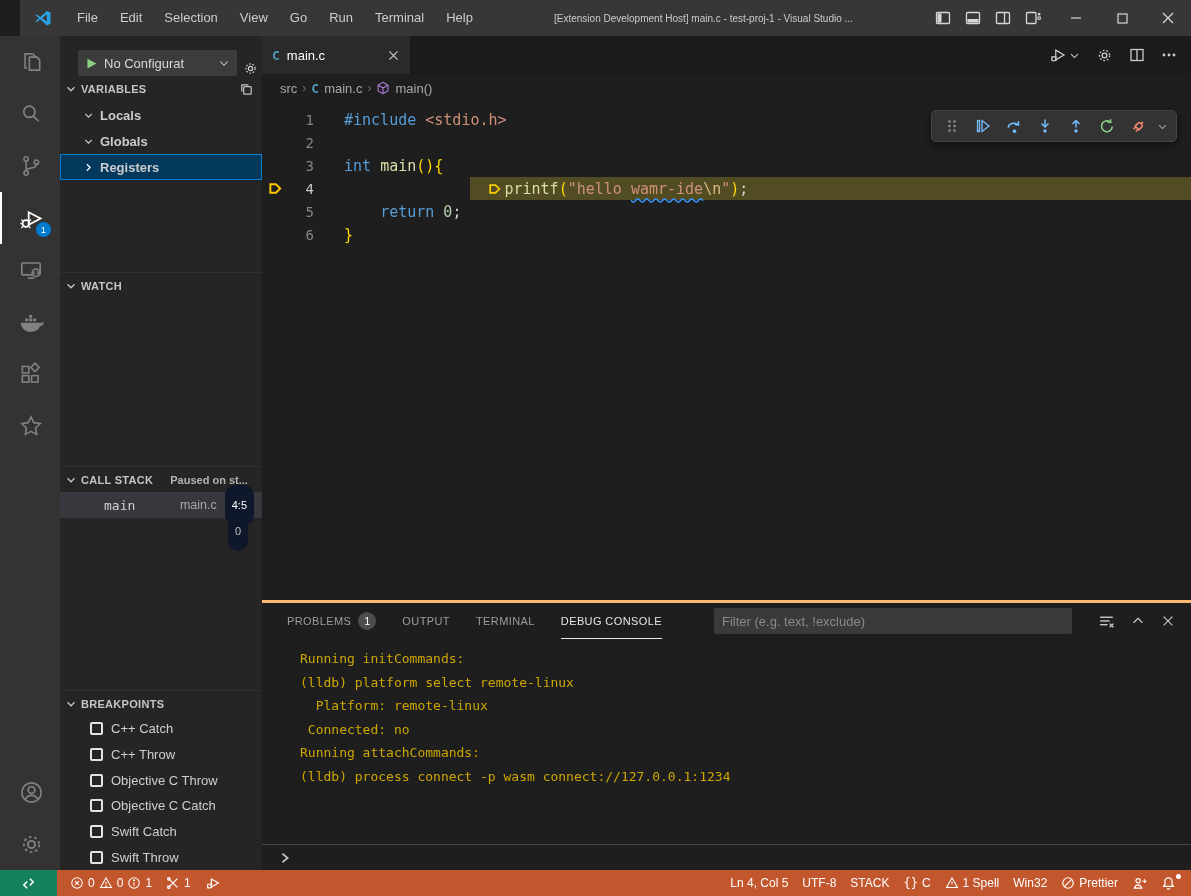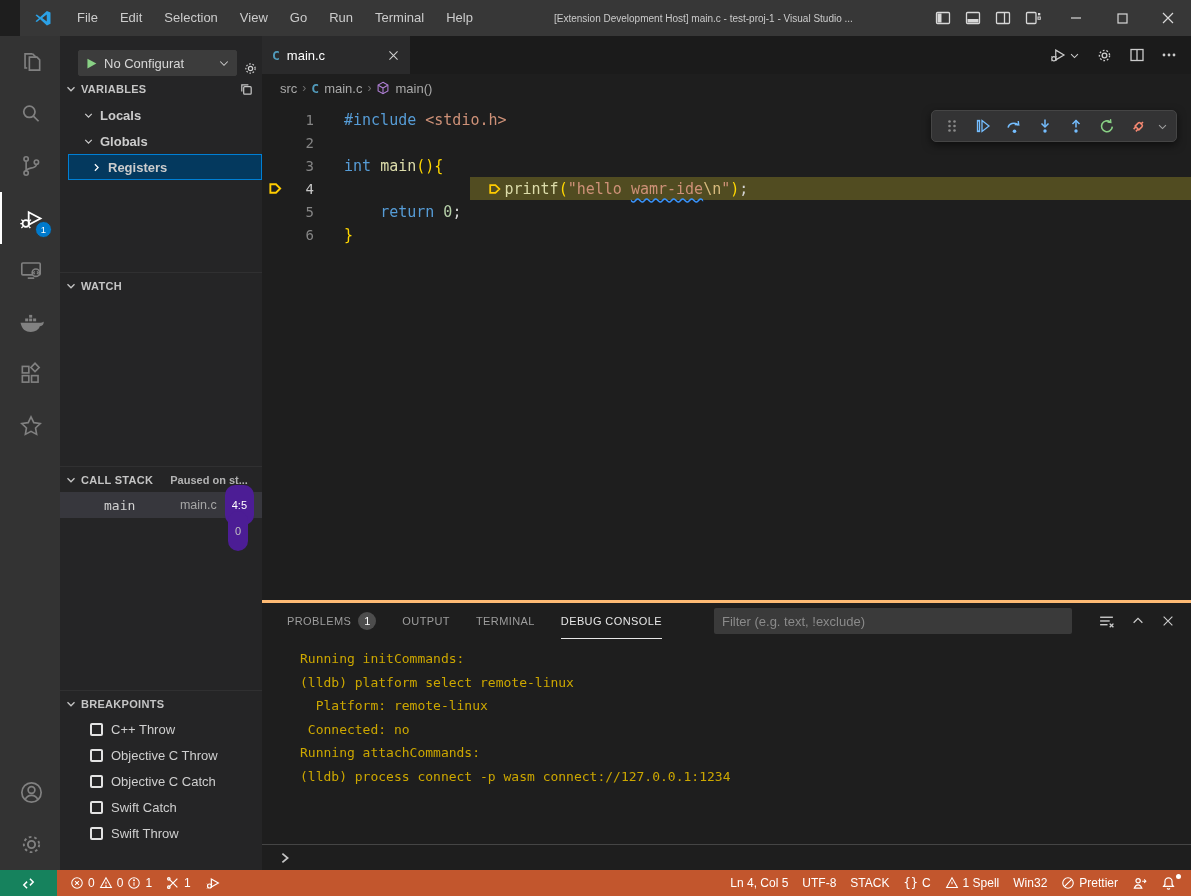--- a/index.html
+++ b/index.html
@@ -34,27 +34,27 @@
   .debug-picker-row { height:40px; display:flex; align-items:flex-end; padding:0 4px 0 18px; gap:6px; flex:none; }
   .config-select { flex:1; height:26px; background:#3c3c3c; border:1px solid #3c3c3c; border-radius:2px;
     display:flex; align-items:center; gap:6px; padding:0 6px; color:#d7d7d7; font-size:13px; }
   .config-select .lbl { flex:1; white-space:nowrap; overflow:hidden; }
   .section { display:flex; flex-direction:column; overflow:hidden; }
   .sec-header { height:26px; display:flex; align-items:center; gap:3px; padding:0 8px 0 4px;
     font-size:11px; font-weight:bold; color:#c5c5c5; flex:none; border-top:1px solid #303031; }
   .sec-header .title { letter-spacing:.3px; }
   .sec-desc { font-size:11px; font-weight:bold; color:#b3b3b3; margin-left:14px; white-space:nowrap; overflow:hidden; }
   .tree-row { height:26px; display:flex; align-items:center; gap:4px; padding-left:20px; color:#cccccc; }
-  .tree-row.selected { background:#04395e; outline:1px solid #007fd4; outline-offset:-1px; font-weight:bold;margin-left:8px; }
+  .tree-row.selected { background:#04395e; outline:1px solid #007fd4; outline-offset:-1px; font-weight:bold; }
   .tree-row .twisty { width:16px; display:flex; justify-content:center; }
   .var-label { font-weight:bold; }
   .stack-row { height:26px; display:flex; align-items:center; background:#37373d; padding:0 8px 0 44px; gap:8px; }
   .stack-fn { font-family:"DejaVu Sans Mono", monospace; font-size:13px; color:#d2d2d2; flex:1; }
   .stack-file { color:#a6a6a6; font-size:12.5px; }
-  .pill { background:#4c1d95; color:#ffffff; border-radius:10px; font-size:11px; padding:14px 7px; }
+  .pill { background:#0f172a; color:#ffffff; border-radius:10px; font-size:11px; padding:14px 7px; }
   .badge-row { height:26px; display:flex; align-items:center; justify-content:flex-end; padding-right:14px; }
   .bp-row { height:26px; display:flex; align-items:center; gap:8px; padding-left:30px; color:#cfcfcf; }
   .checkbox { width:13px; height:13px; border:2px solid #e3e3e3; border-radius:2px; background:#252526; flex:none; }
 
   
   .editor-col { flex:1; display:flex; flex-direction:column; min-width:0; background:#1e1e1e; }
   .tabstrip { height:38px; background:#1b1b1b; display:flex; align-items:stretch; flex:none; }
   .tab { width:148px; background:#2a2a2b; display:flex; align-items:center; gap:7px; padding:0 10px; }
   .tab .fname { color:#ffffff; font-size:13px; flex:1; }
   .lang-c { color:#519aba; font-weight:bold; font-size:13px; font-family:"DejaVu Sans Mono", monospace; }
@@ -338,20 +338,24 @@
         </div>
       </div>
 
       <div class="section" style="flex:1;">
         <div class="sec-header">
           <svg width="14" height="14" viewBox="0 0 16 16">
               <path d="M4 6l4 4 4-4" fill="none" stroke="#c5c5c5" stroke-width="1.5"></path>
             </svg>
           <span class="title">BREAKPOINTS</span>
         </div>
+        <div class="bp-row">
+            <span class="checkbox"></span>
+            <span>C++ Catch</span>
+          </div>
         <div class="bp-row">
             <span class="checkbox"></span>
             <span>C++ Throw</span>
           </div>
         <div class="bp-row">
             <span class="checkbox"></span>
             <span>Objective C Throw</span>
           </div>
         <div class="bp-row">
             <span class="checkbox"></span>

